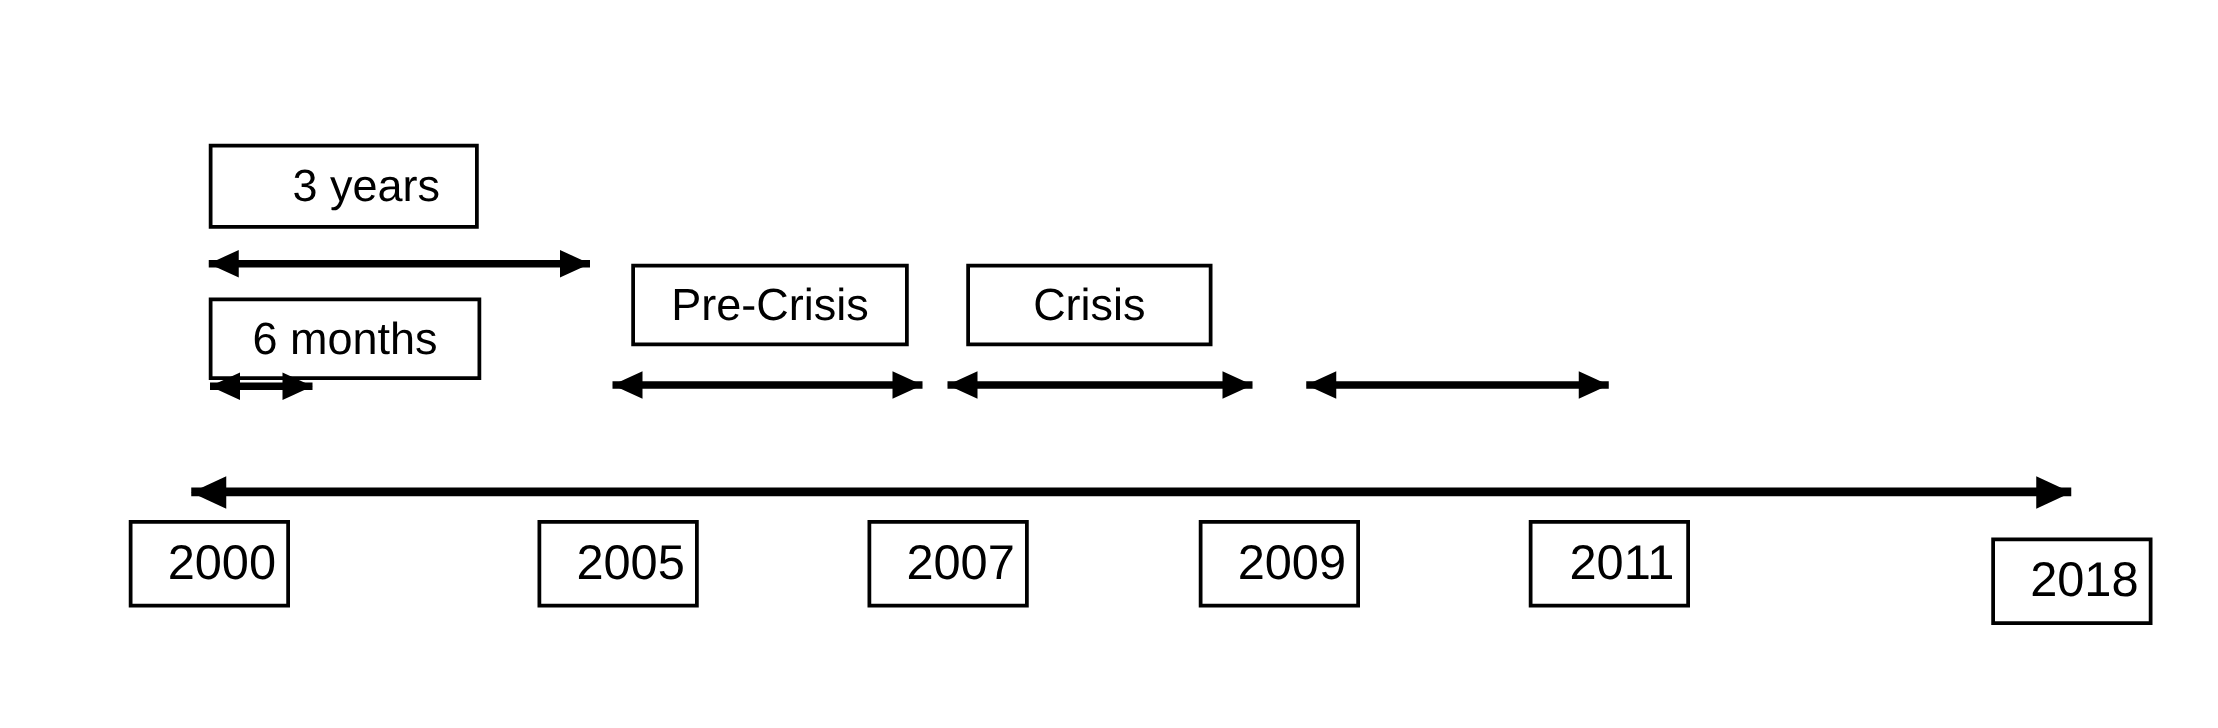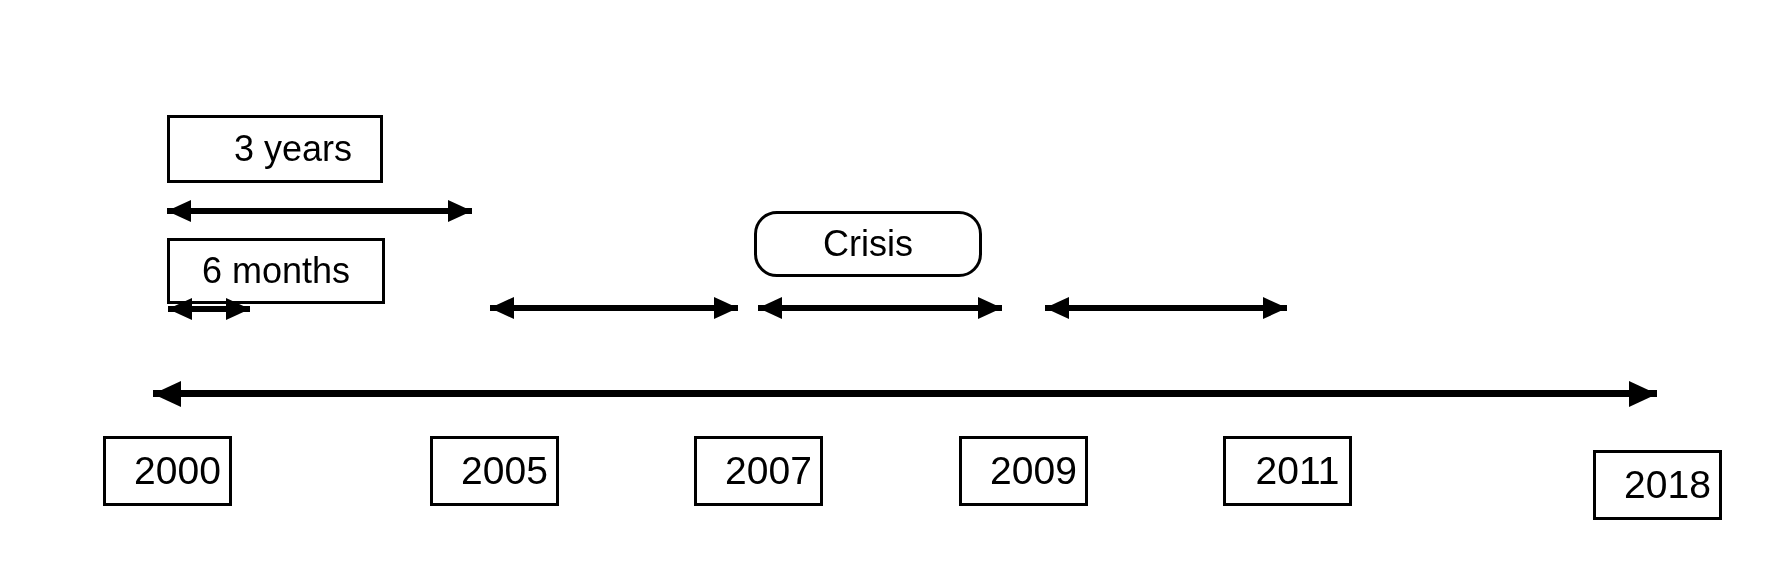--- a/index.html
+++ b/index.html
@@ -29,21 +29,21 @@
     white-space: nowrap;
   }
   
   .ybox {
     position: absolute;
     box-sizing: border-box;
     border: 3px solid #000000;
     background: #ffffff;
     width: 129px;
     height: 70px;
-    top: 436px;
+    top: 416px;
     display: flex;
     align-items: center;
     justify-content: center;
     font-size: 39px;
     padding-left: 20px;
   }
   
   .arrow {
     position: absolute;
     height: 6px;
@@ -85,24 +85,25 @@
 <div class="canvas">
 
   <div class="lbox" style="left:167px; top:115px; width:216px; height:68px;padding-left:36px;">3 years</div>
 
   <div class="arrow" style="left:167px; top:208px; width:305px;"></div>
 
   <div class="lbox" style="left:167px; top:238px; width:218px; height:66px;">6 months</div>
 
   <div class="arrow" style="left:168px; top:306px; width:82px;"></div>
 
+  <div class="lbox" style="left:505px; top:211px; width:222px; height:66px;">Pre-Crisis</div>
 
   <div class="arrow" style="left:490px; top:305px; width:248px;"></div>
 
-  <div class="lbox" style="left:754px; top:211px; width:228px; height:66px;border-radius:23px;">Crisis</div>
+  <div class="lbox" style="left:773px; top:211px; width:197px; height:66px;">Crisis</div>
 
   <div class="arrow" style="left:758px; top:305px; width:244px;"></div>
 
 
   <div class="arrow" style="left:1045px; top:305px; width:242px;"></div>
 
   <div class="arrow main" style="left:153px; top:390px; width:1504px;"></div>
 
   <div class="ybox" style="left:103px;">2000</div>
 

